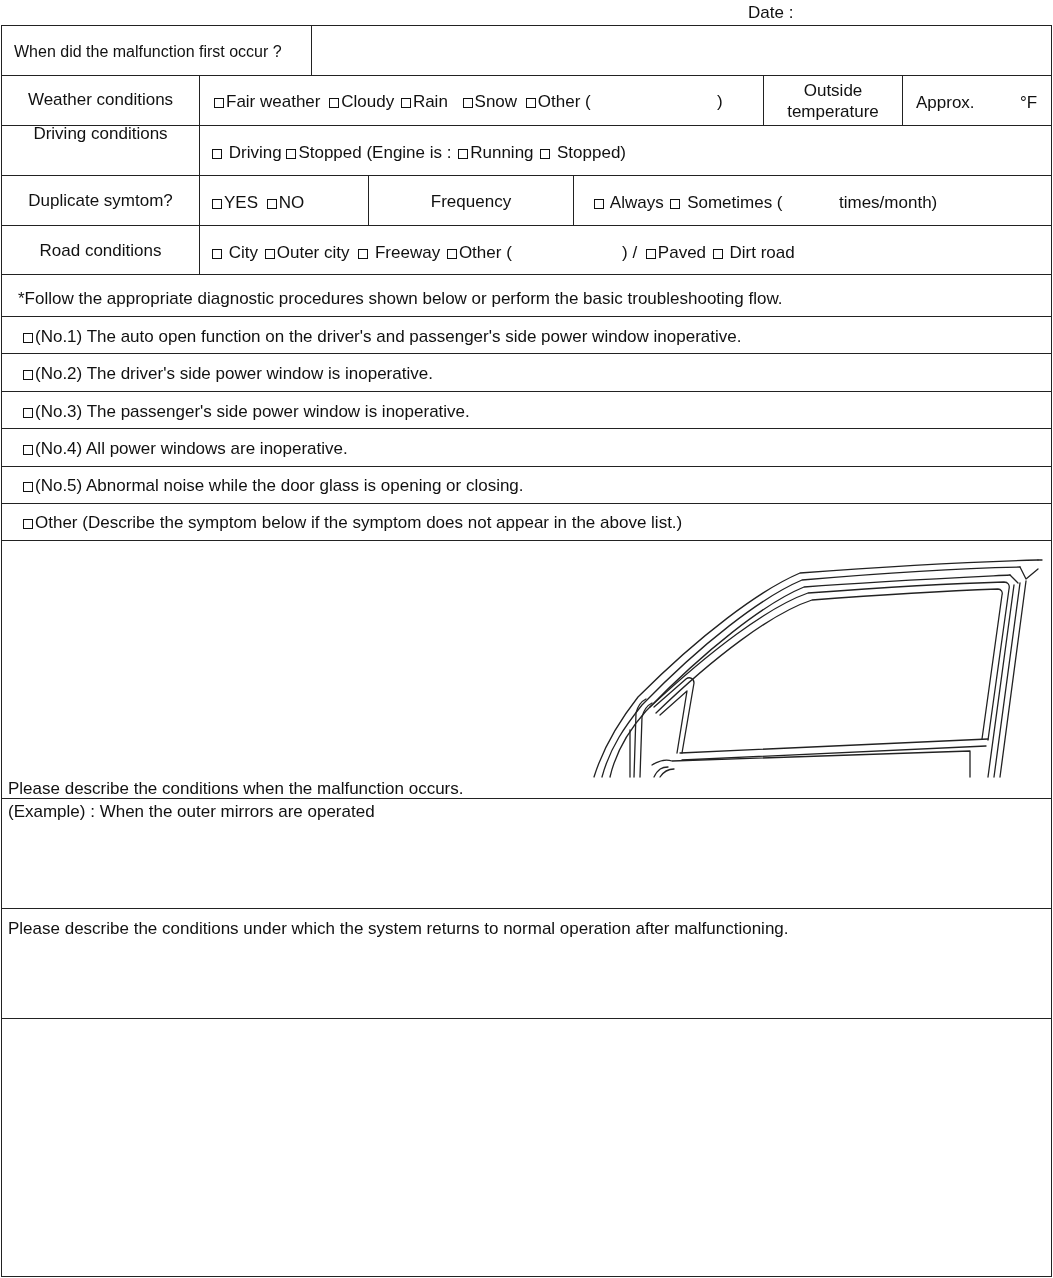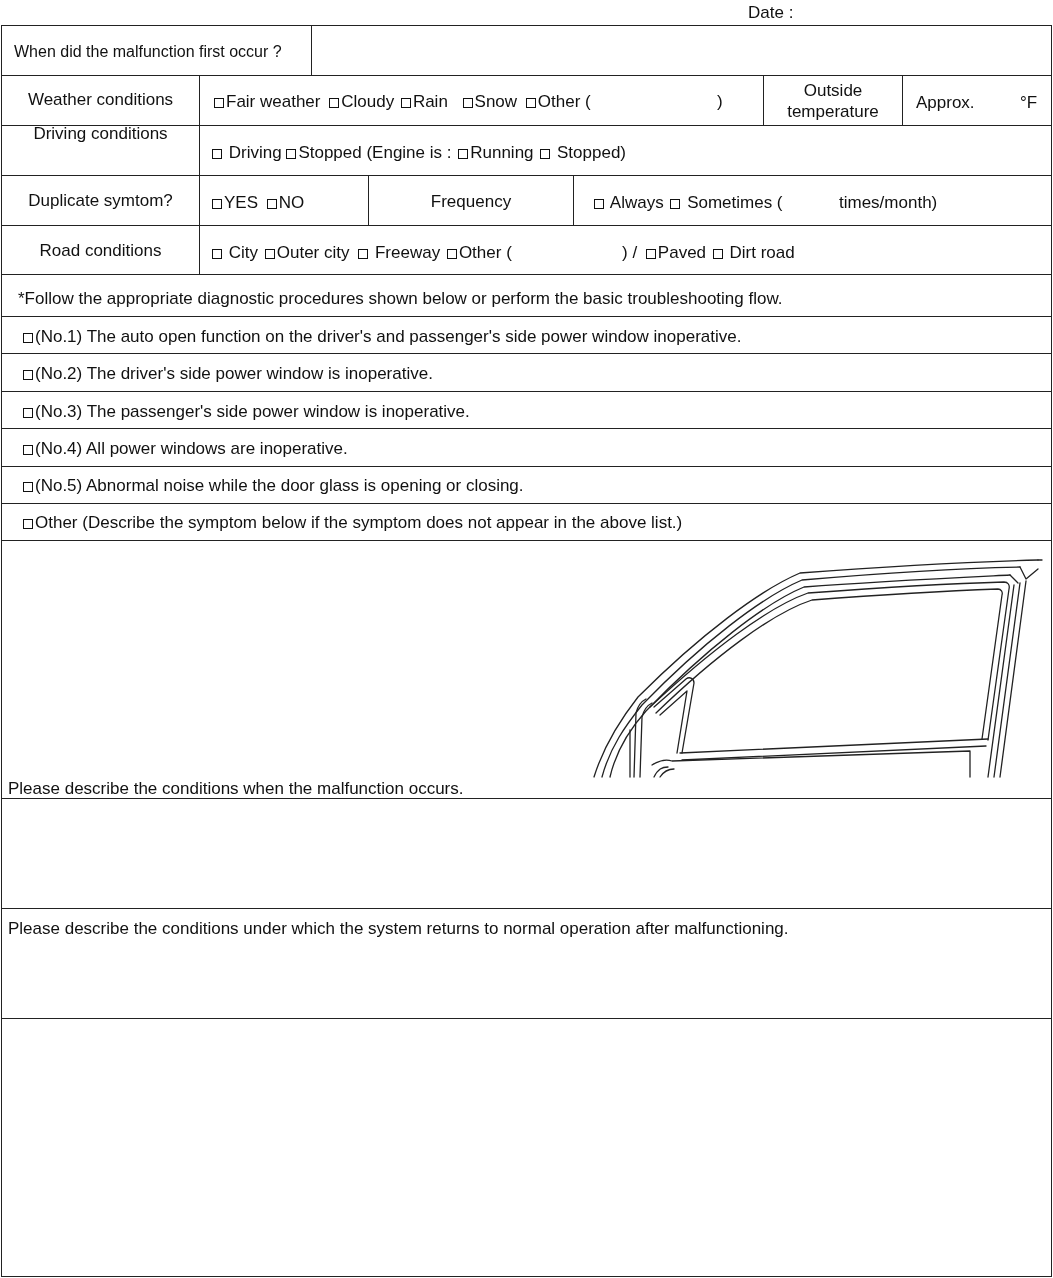--- a/index.html
+++ b/index.html
@@ -134,20 +134,21 @@
 
     <path d="M430 12 L 436 24 L 448 14"></path>
     <path d="M420 20 L 428 28"></path>
     <path d="M448 5 L 452 5"></path>
   </g>
 </svg>
 <div class="hl" style="left:1px; top:798px; width:1051px;"></div>
 
 <div class="txt" style="left:8px; top:777px; line-height:23px;">
   <div>Please describe the conditions when the malfunction occurs.</div>
+  <div>(Example) : When the outer mirrors are operated</div>
 </div>
 <div class="abs" style="left:3px; top:855px; width:1047px; height:50px;"></div>
 <div class="hl" style="left:1px; top:908px; width:1051px;"></div>
 
 <div class="txt" style="left:8px; top:917px; line-height:23px;">
   <div>Please describe the conditions under which the system returns to normal operation after malfunctioning.</div>
 </div>
 <div class="abs" style="left:3px; top:966px; width:1047px; height:50px;"></div>
 <div class="hl" style="left:1px; top:1018px; width:1051px;"></div>
 

